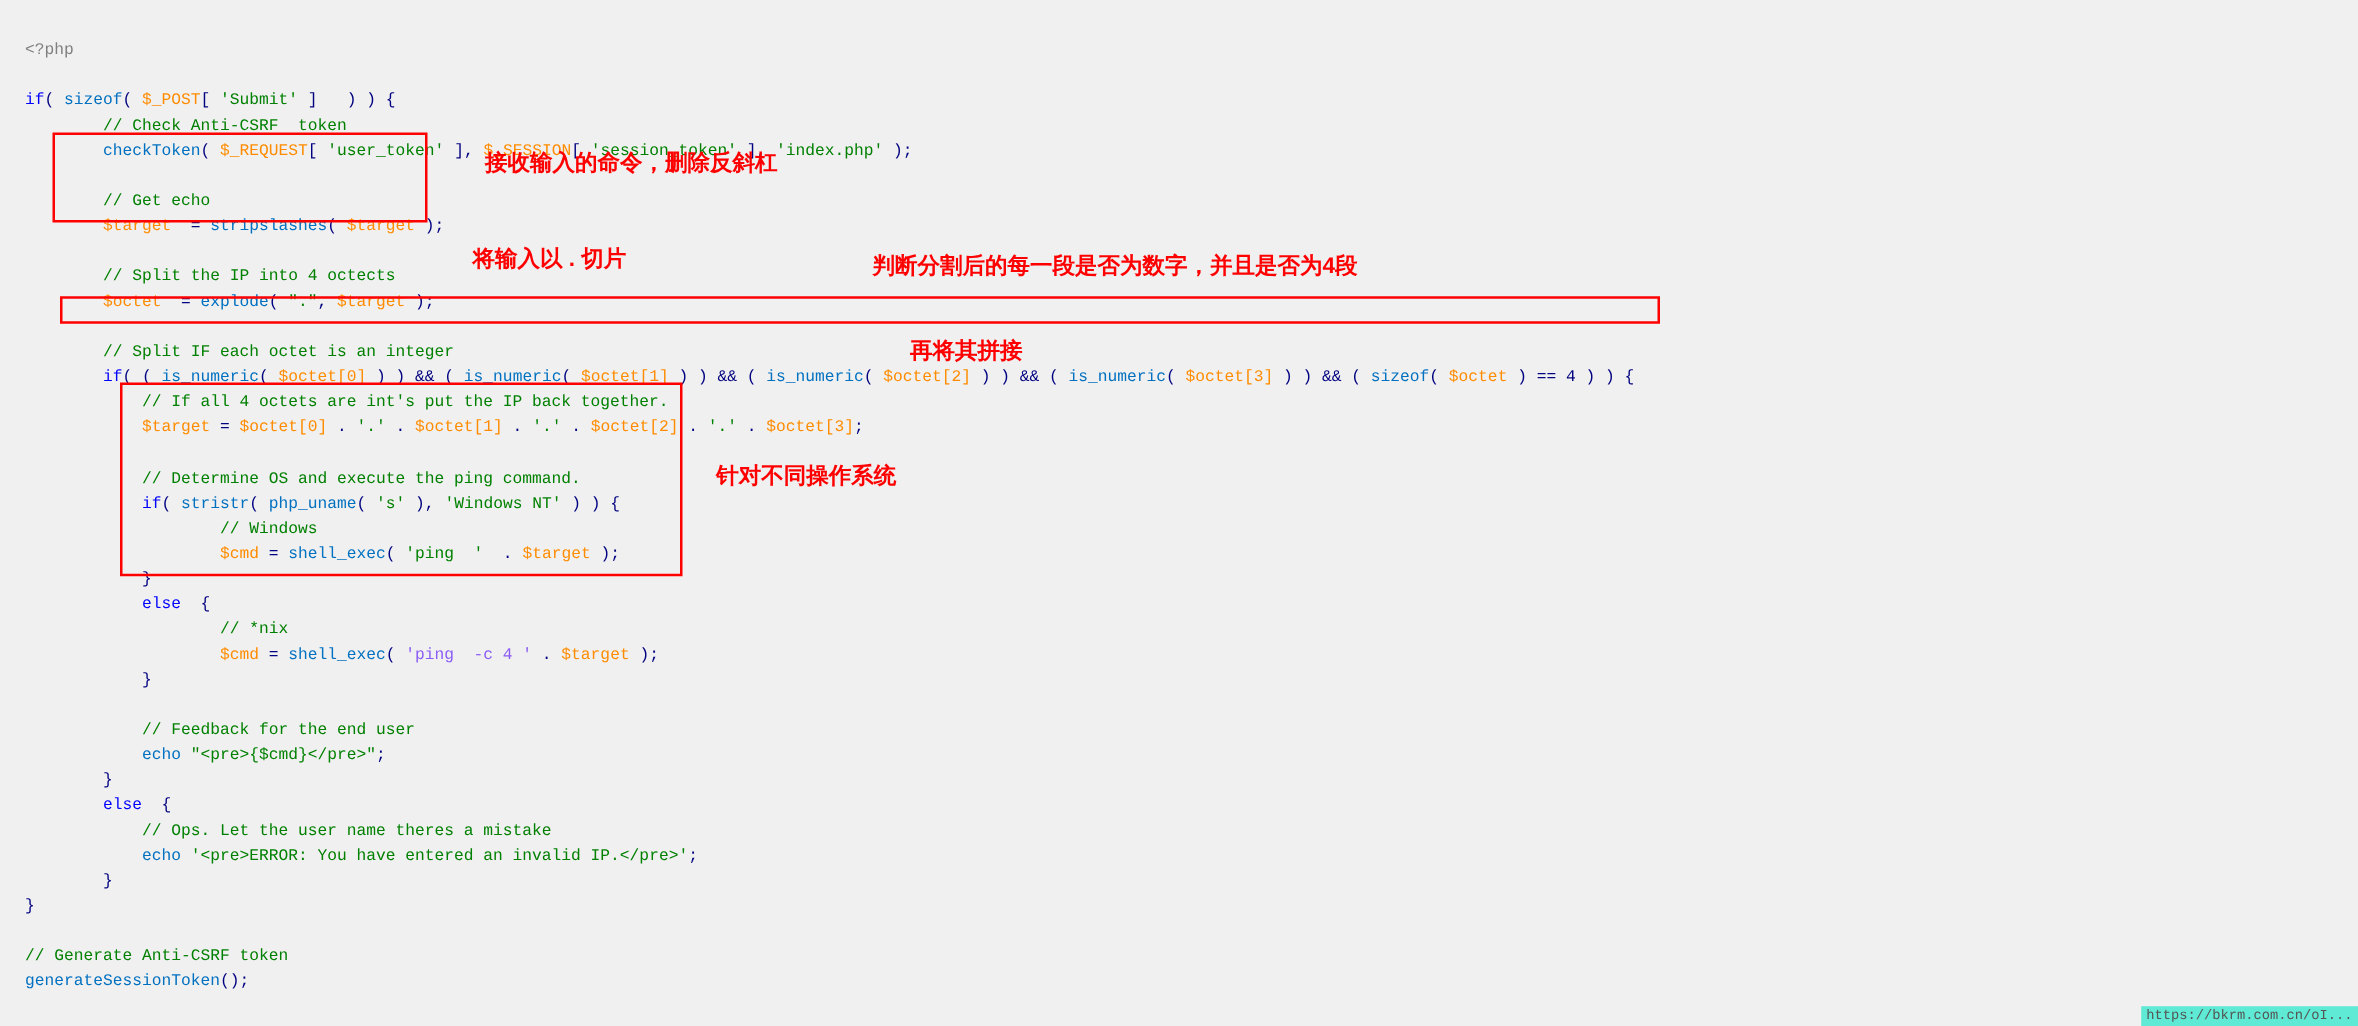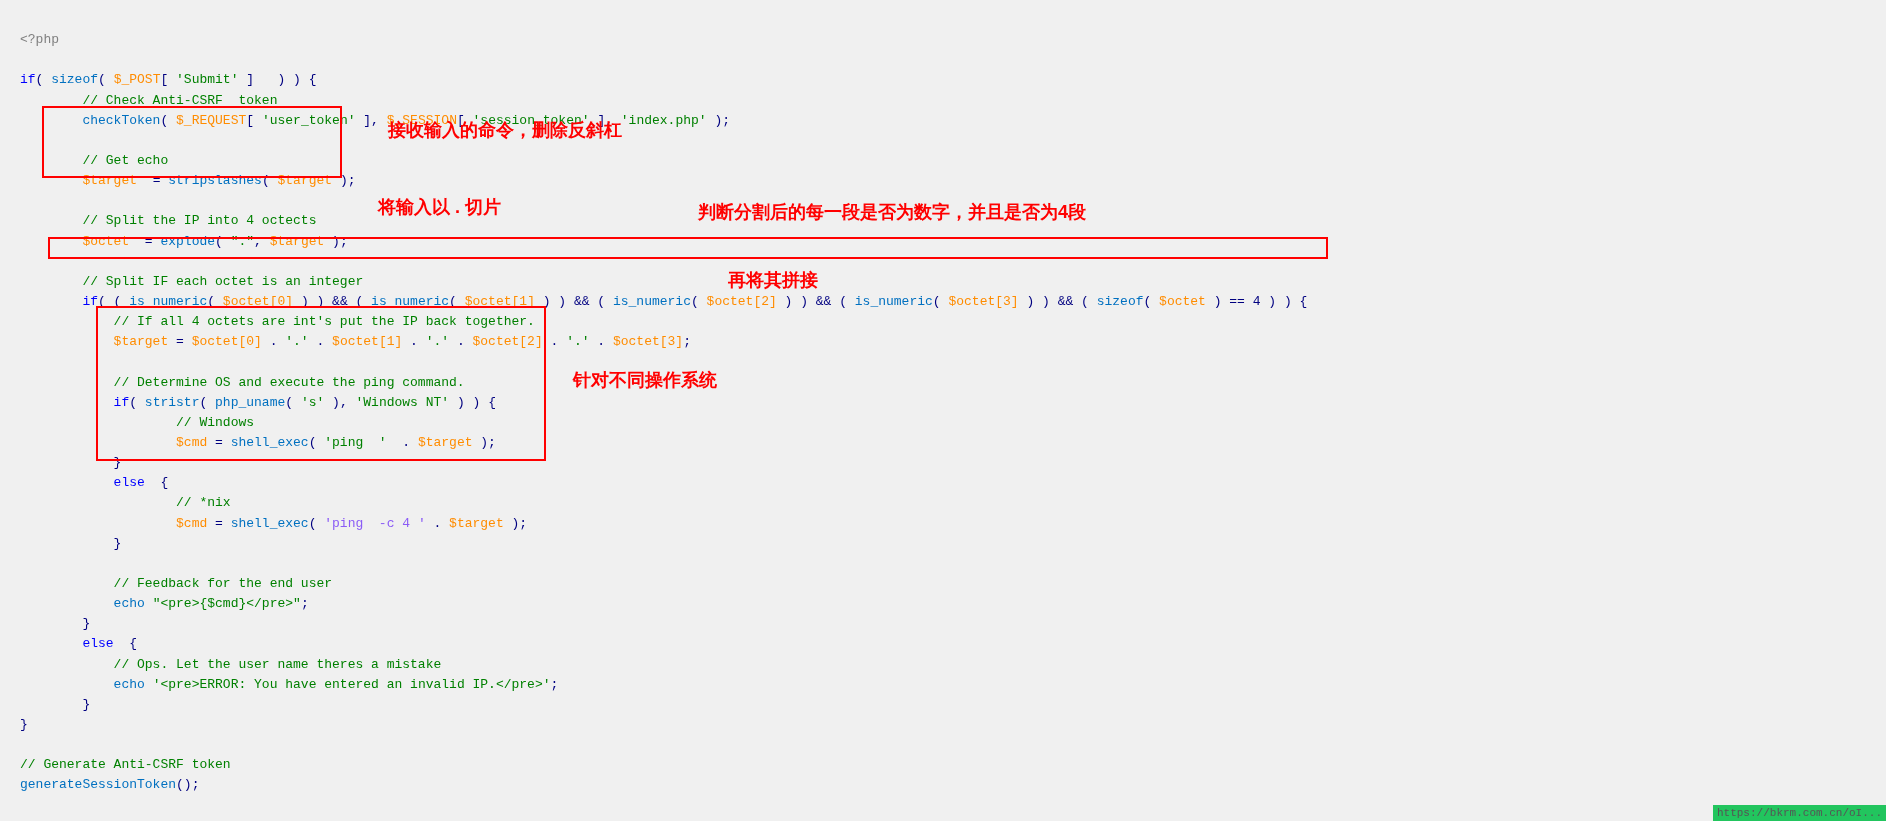--- a/index.html
+++ b/index.html
@@ -33,21 +33,21 @@
       font-weight: bold;
       white-space: nowrap;
       padding-left: 48px;
     }
     .url-bar {
       position: fixed;
       bottom: 0;
       right: 0;
       font-size: 11px;
       color: #555;
-      background: #22c55e;
+      background: #5eead4;
       padding: 2px 4px;
     }
     .line { display: block; }
   </style>
 </head>
 <body>
 
 <div class="code-area" id="codeArea">
 <span class="line"><span style="color:#808080">&lt;?php</span>
 </span><span class="line">

